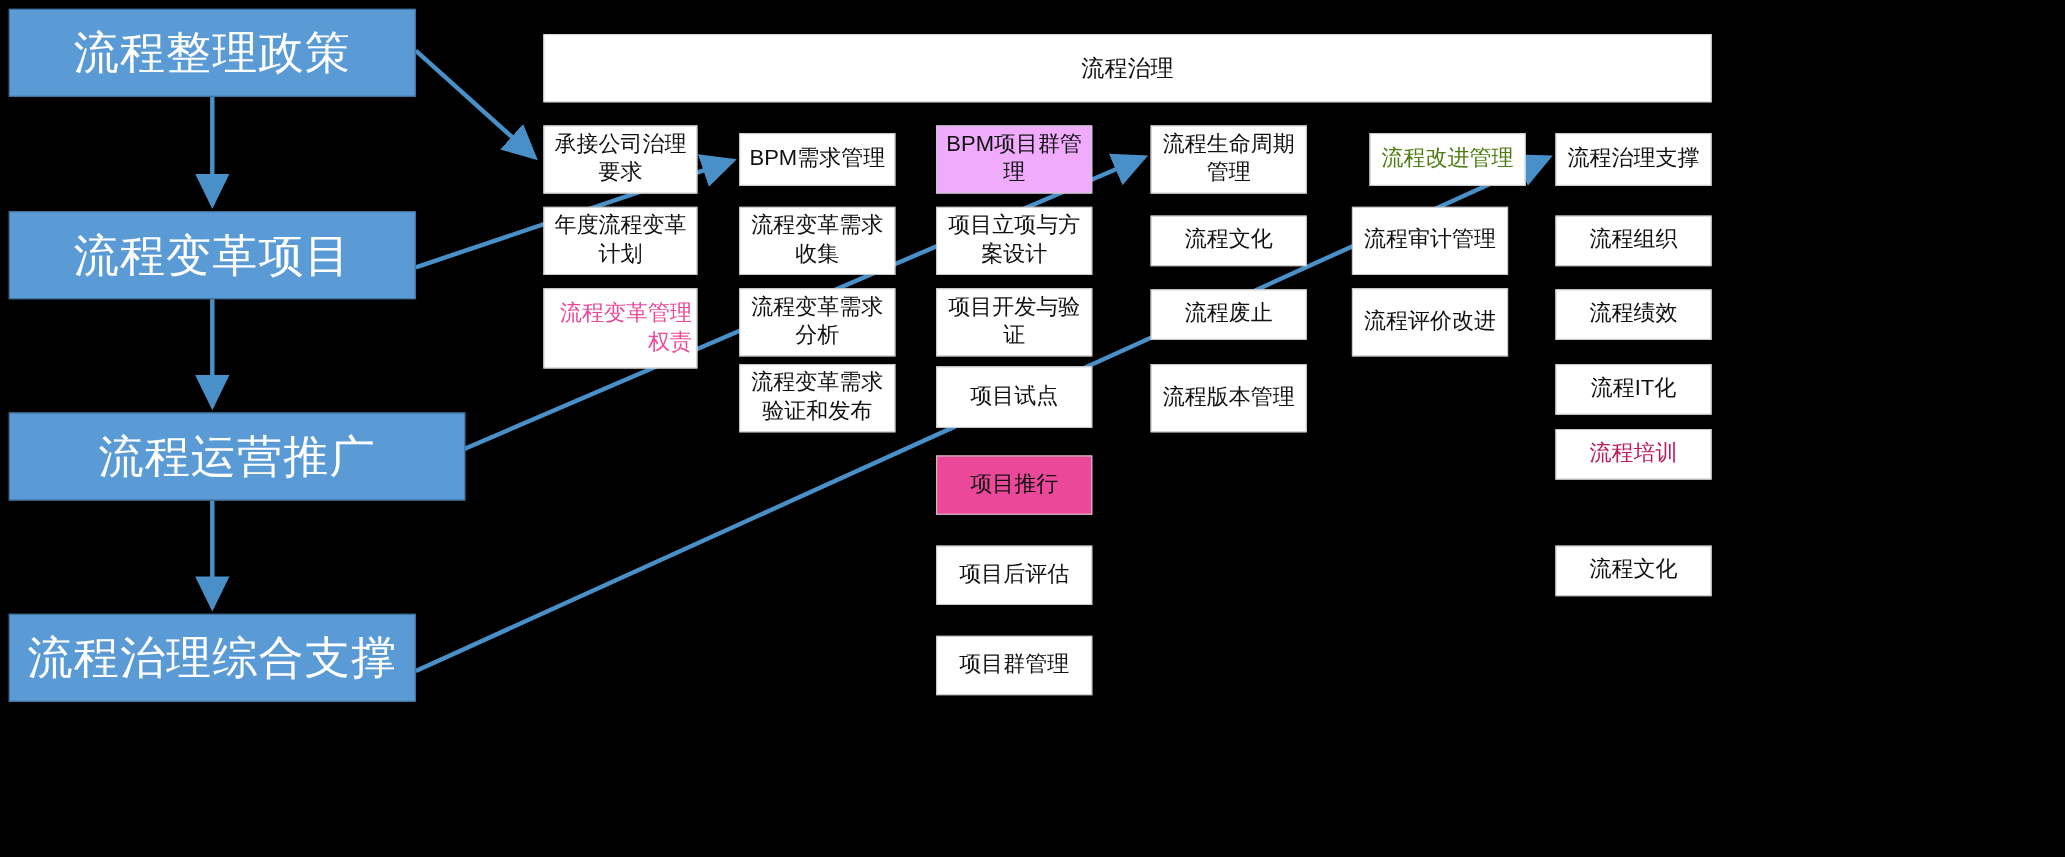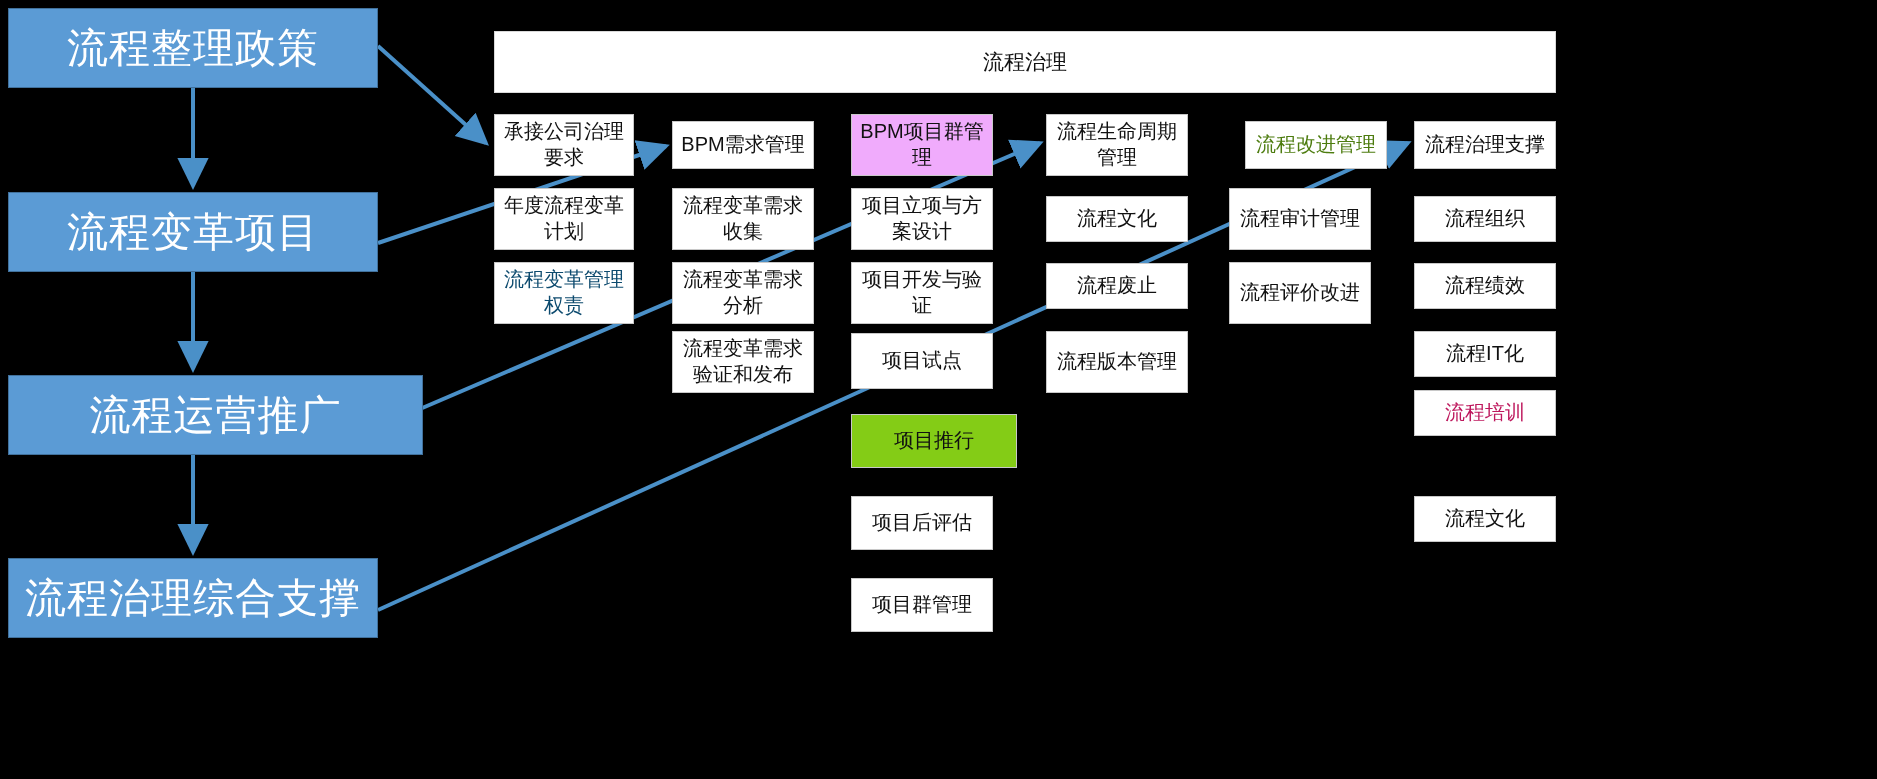--- a/index.html
+++ b/index.html
@@ -50,30 +50,30 @@
       <div class="lvl" style="left: 8px; top: 192px; width: 370px; height: 80px; background: rgb(91, 155, 213); border-color: rgb(65, 113, 156); color: rgb(255, 255, 255);">流程变革项目</div>
       <div class="lvl" style="left: 8px; top: 375px; width: 415px; height: 80px; background: rgb(91, 155, 213); border-color: rgb(65, 113, 156); color: rgb(255, 255, 255);">流程运营推广</div>
       <div class="lvl" style="left: 8px; top: 558px; width: 370px; height: 80px; background: rgb(91, 155, 213); border-color: rgb(65, 113, 156); color: rgb(255, 255, 255);">流程治理综合支撑</div>
     </div>
   <div id="banner-layer">
       <div class="banner" style="left: 494px; top: 31px; width: 1062px; height: 62px;">流程治理</div>
     </div>
   <div id="columns-layer">
       <div class="cell" style="left: 494px; top: 114px; width: 140px; height: 62px; background: rgb(255, 255, 255); border-color: rgb(200, 200, 200); color: rgb(17, 17, 17);">承接公司治理要求</div>
       <div class="cell" style="left: 494px; top: 188px; width: 140px; height: 62px; background: rgb(255, 255, 255); border-color: rgb(200, 200, 200); color: rgb(17, 17, 17);">年度流程变革计划</div>
-      <div class="cell" style="left: 494px; top: 262px; width: 140px; height: 62px; background: rgb(255, 255, 255); border-color: rgb(200, 200, 200); color: #0c4a6e;">流程变革管理权责</div>
+      <div class="cell" style="left: 494px; top: 262px; width: 140px; height: 73px; background: rgb(255, 255, 255); border-color: rgb(200, 200, 200); color: #ec4899; text-align: right;">流程变革管理权责</div>
       <div class="cell" style="left: 672px; top: 121px; width: 142px; height: 48px; background: rgb(255, 255, 255); border-color: rgb(200, 200, 200); color: rgb(17, 17, 17);">BPM需求管理</div>
       <div class="cell" style="left: 672px; top: 188px; width: 142px; height: 62px; background: rgb(255, 255, 255); border-color: rgb(200, 200, 200); color: rgb(17, 17, 17);">流程变革需求收集</div>
       <div class="cell" style="left: 672px; top: 262px; width: 142px; height: 62px; background: rgb(255, 255, 255); border-color: rgb(200, 200, 200); color: rgb(17, 17, 17);">流程变革需求分析</div>
       <div class="cell" style="left: 672px; top: 331px; width: 142px; height: 62px; background: rgb(255, 255, 255); border-color: rgb(200, 200, 200); color: rgb(17, 17, 17);">流程变革需求验证和发布</div>
       <div class="cell" style="left: 851px; top: 114px; width: 142px; height: 62px; background: #f0abfc; border-color: rgb(200, 200, 200); color: rgb(17, 17, 17);">BPM项目群管理</div>
       <div class="cell" style="left: 851px; top: 188px; width: 142px; height: 62px; background: rgb(255, 255, 255); border-color: rgb(200, 200, 200); color: rgb(17, 17, 17);">项目立项与方案设计</div>
       <div class="cell" style="left: 851px; top: 262px; width: 142px; height: 62px; background: rgb(255, 255, 255); border-color: rgb(200, 200, 200); color: rgb(17, 17, 17);">项目开发与验证</div>
       <div class="cell" style="left: 851px; top: 333px; width: 142px; height: 56px; background: rgb(255, 255, 255); border-color: rgb(200, 200, 200); color: rgb(17, 17, 17);">项目试点</div>
-      <div class="cell" style="left: 851px; top: 414px; width: 166px; height: 54px; background: #84cc16; border-color: rgb(200, 200, 200); color: rgb(17, 17, 17);">项目推行</div>
+      <div class="cell" style="left: 851px; top: 414px; width: 142px; height: 54px; background: #ec4899; border-color: rgb(200, 200, 200); color: rgb(17, 17, 17);">项目推行</div>
       <div class="cell" style="left: 851px; top: 496px; width: 142px; height: 54px; background: rgb(255, 255, 255); border-color: rgb(200, 200, 200); color: rgb(17, 17, 17);">项目后评估</div>
       <div class="cell" style="left: 851px; top: 578px; width: 142px; height: 54px; background: rgb(255, 255, 255); border-color: rgb(200, 200, 200); color: rgb(17, 17, 17);">项目群管理</div>
       <div class="cell" style="left: 1046px; top: 114px; width: 142px; height: 62px; background: rgb(255, 255, 255); border-color: rgb(200, 200, 200); color: rgb(17, 17, 17);">流程生命周期管理</div>
       <div class="cell" style="left: 1046px; top: 196px; width: 142px; height: 46px; background: rgb(255, 255, 255); border-color: rgb(200, 200, 200); color: rgb(17, 17, 17);">流程文化</div>
       <div class="cell" style="left: 1046px; top: 263px; width: 142px; height: 46px; background: rgb(255, 255, 255); border-color: rgb(200, 200, 200); color: rgb(17, 17, 17);">流程废止</div>
       <div class="cell" style="left: 1046px; top: 331px; width: 142px; height: 62px; background: rgb(255, 255, 255); border-color: rgb(200, 200, 200); color: rgb(17, 17, 17);">流程版本管理</div>
       <div class="cell" style="left: 1229px; top: 121px; width: 142px; height: 48px; background: rgb(255, 255, 255); border-color: rgb(200, 200, 200); color: #4d7c0f; margin-left: 16px;">流程改进管理</div>
       <div class="cell" style="left: 1229px; top: 188px; width: 142px; height: 62px; background: rgb(255, 255, 255); border-color: rgb(200, 200, 200); color: rgb(17, 17, 17);">流程审计管理</div>
       <div class="cell" style="left: 1229px; top: 262px; width: 142px; height: 62px; background: rgb(255, 255, 255); border-color: rgb(200, 200, 200); color: rgb(17, 17, 17);">流程评价改进</div>
       <div class="cell" style="left: 1414px; top: 121px; width: 142px; height: 48px; background: rgb(255, 255, 255); border-color: rgb(200, 200, 200); color: rgb(17, 17, 17);">流程治理支撑</div>

